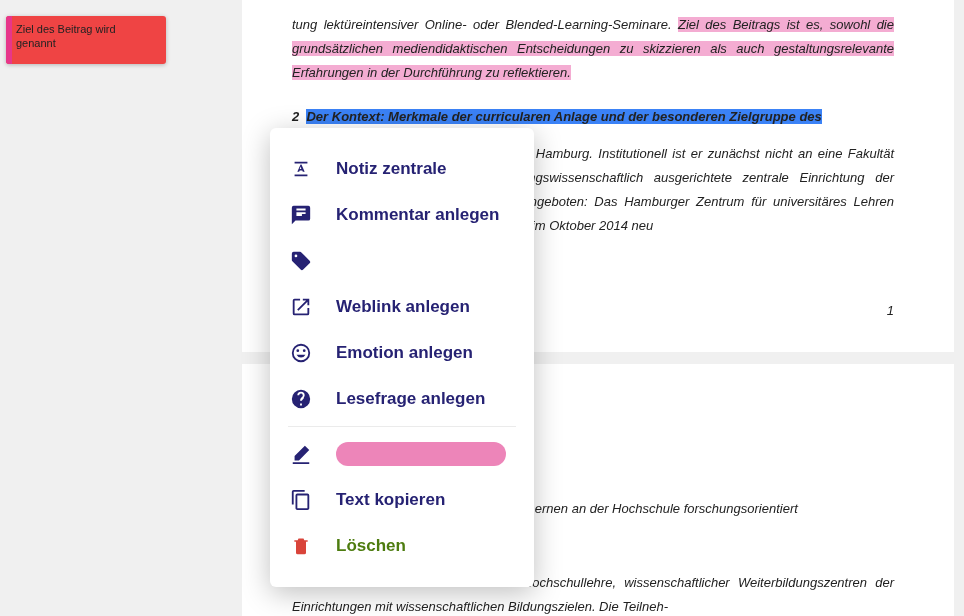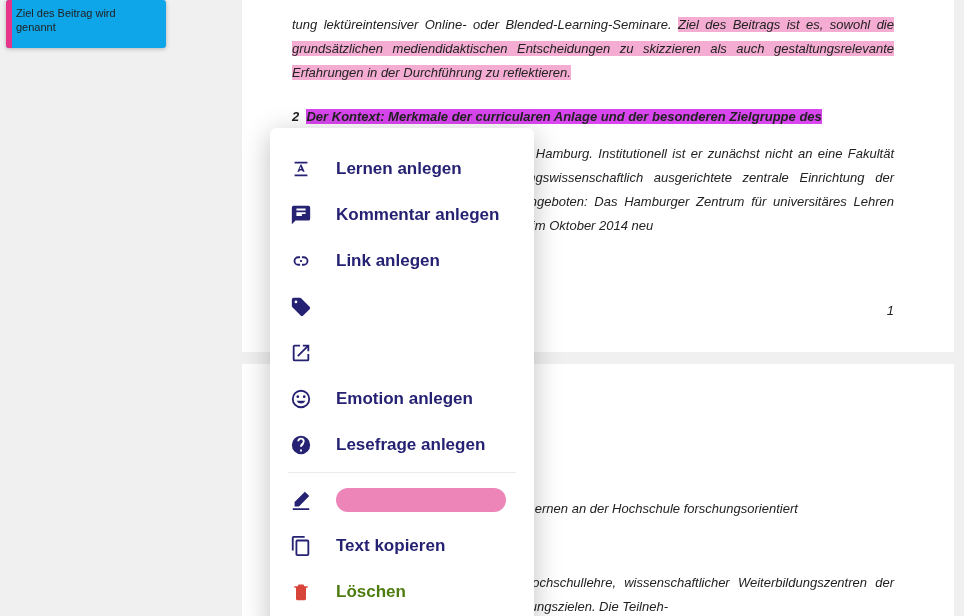--- a/index.html
+++ b/index.html
@@ -1,27 +1,27 @@
 <!DOCTYPE html>
 <html><head>
 <meta charset="utf-8">
 <style>
   html,body{margin:0;padding:0;font-family:"Segoe UI",Arial,sans-serif;background:#f0f0f0;color:#222;}
   .viewport{position:relative;width:964px;height:616px;overflow:hidden;background:#f0f0f0;}
   .sidebar{position:absolute;left:0;top:0;width:220px;height:100%;}
-  .sticky{position:absolute;left:6px;top:0;width:140px;background:#0ea5e9;border-radius:3px;box-shadow:0 1px 4px rgba(0,0,0,.25);padding:6px 10px 14px 10px;font-size:11px;line-height:14px;}
+  .sticky{position:absolute;left:6px;top:16px;width:140px;background:#ef4444;border-radius:3px;box-shadow:0 1px 4px rgba(0,0,0,.25);padding:6px 10px 14px 10px;font-size:11px;line-height:14px;}
   .sticky .bar{position:absolute;left:0;top:0;bottom:0;width:6px;background:#e7368a;border-radius:3px 0 0 3px;}
   .content{position:absolute;left:220px;right:0;top:0;bottom:0;font-style:italic;}
   .page{position:absolute;left:22px;right:10px;background:#fff;}
   .page1{top:0;height:352px;}
   .page2{top:364px;height:252px;}
   .doc{padding:0 60px 0 50px;font-size:13px;line-height:24px;text-align:justify;color:#222;}
   .doc1{padding-top:0;}
   .hl{background:#f4acd2;}
-  .hl2{background:#d946ef;}
+  .hl2{background:#3b82f6;}
   .subhead{font-size:13px;font-weight:600;margin-top:20px;}
   .pgnum{position:absolute;right:60px;bottom:34px;font-size:13px;}
   .menu{position:absolute;left:270px;top:128px;width:264px;background:#fff;border-radius:6px;box-shadow:0 6px 28px rgba(0,0,0,.25);padding:18px 0 18px 0;z-index:50;}
   .mi{display:flex;align-items:center;height:46px;padding:0 20px;cursor:pointer;}
   .mi .ic{width:22px;height:22px;display:flex;align-items:center;justify-content:center;flex-shrink:0;}
   .mi .lbl{margin-left:24px;font-size:17px;font-weight:600;color:#262273;}
   .mi.del .lbl{color:#4d7c0f;}
   .sep{height:1px;background:#ebebeb;margin:4px 18px;}
   .color-pill{width:170px;height:24px;border-radius:12px;background:#ed85b9;margin-left:24px;}
   svg{display:block;}
@@ -70,55 +70,48 @@
   </div>
 
   <div class="menu">
 
     <div class="mi">
       <span class="ic">
         <svg width="22" height="22" viewBox="0 0 24 24">
             <path fill="#262273" d="M5 4h14v2H5zM5 18h14v2H5zM12.5 7L16 15h-2l-.6-1.5h-2.8L10 15H8l3.5-8h1zm-1 2.3L10.6 12h1.8l-.9-2.7z"></path>
           </svg>
       </span>
-      <span class="lbl">Lernen anlegen</span>
+      <span class="lbl">Notiz zentrale</span>
     </div>
 
     <div class="mi">
       <span class="ic">
         <svg width="22" height="22" viewBox="0 0 24 24">
             <path fill="#262273" d="M20 2H4a2 2 0 0 0-2 2v18l4-4h14a2 2 0 0 0 2-2V4a2 2 0 0 0-2-2zM7 9h10v2H7zm6 4H7v-2h6zm4-6H7V5h10z"></path>
           </svg>
       </span>
       <span class="lbl">Kommentar anlegen</span>
     </div>
 
-    <div class="mi">
-      <span class="ic">
-        <svg width="22" height="22" viewBox="0 0 24 24">
-            <path fill="#262273" d="M3.9 12A5.1 5.1 0 0 1 9 6.9h4v2H9a3.1 3.1 0 0 0 0 6.2h4v2H9A5.1 5.1 0 0 1 3.9 12zm7.1 1h2v-2h-2zm4-6.1h-4v2h4a3.1 3.1 0 0 1 0 6.2h-4v2h4a5.1 5.1 0 0 0 0-10.2z"></path>
-          </svg>
-      </span>
-      <span class="lbl">Link anlegen</span>
-    </div>
 
     <div class="mi">
       <span class="ic">
         <svg width="22" height="22" viewBox="0 0 24 24">
             <path fill="#262273" d="M21.4 11.6 12.4 2.6A2 2 0 0 0 11 2H4a2 2 0 0 0-2 2v7a2 2 0 0 0 .6 1.4l9 9a2 2 0 0 0 2.8 0l7-7a2 2 0 0 0 0-2.8zM6.5 8A1.5 1.5 0 1 1 8 6.5 1.5 1.5 0 0 1 6.5 8z"></path>
           </svg>
       </span>
     </div>
 
     <div class="mi">
       <span class="ic">
         <svg width="22" height="22" viewBox="0 0 24 24">
             <path fill="#262273" d="M19 19H5V5h6V3H5a2 2 0 0 0-2 2v14a2 2 0 0 0 2 2h14a2 2 0 0 0 2-2v-6h-2zM14 3v2h3.6l-9.8 9.8 1.4 1.4L19 6.4V10h2V3z"></path>
           </svg>
       </span>
+      <span class="lbl">Weblink anlegen</span>
     </div>
 
     <div class="mi">
       <span class="ic">
         <svg width="22" height="22" viewBox="0 0 24 24">
             <path fill="#262273" d="M12 2a10 10 0 1 0 10 10A10 10 0 0 0 12 2zm0 18a8 8 0 1 1 8-8 8 8 0 0 1-8 8zm3.5-9A1.5 1.5 0 1 0 14 9.5 1.5 1.5 0 0 0 15.5 11zm-7 0A1.5 1.5 0 1 0 7 9.5 1.5 1.5 0 0 0 8.5 11zm3.5 6a5.5 5.5 0 0 0 4.9-3H7.1A5.5 5.5 0 0 0 12 17z"></path>
           </svg>
       </span>
       <span class="lbl">Emotion anlegen</span>
     </div>

